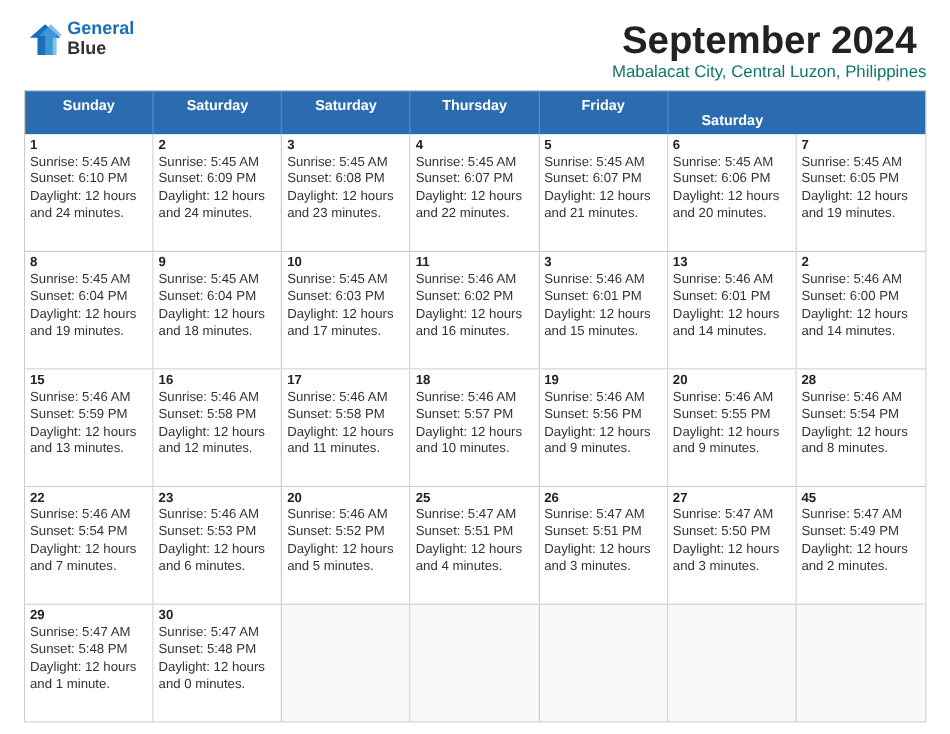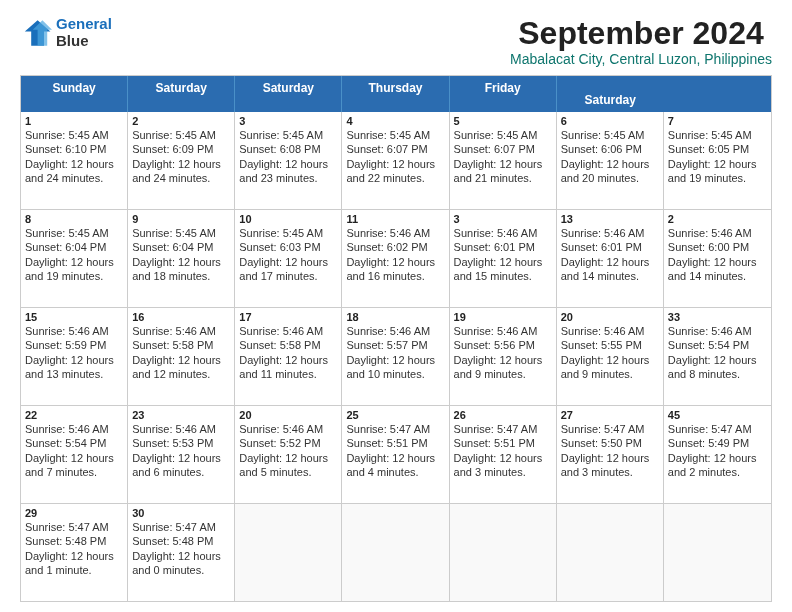--- a/index.html
+++ b/index.html
@@ -278,21 +278,21 @@
 and 9 minutes.</div>
           </div>
           <div class="cal-cell">
             <span class="day-num">20</span>
             <div class="cell-text" style="white-space: pre-line;">Sunrise: 5:46 AM
 Sunset: 5:55 PM
 Daylight: 12 hours
 and 9 minutes.</div>
           </div>
           <div class="cal-cell">
-            <span class="day-num">33</span>
+            <span class="day-num">28</span>
             <div class="cell-text" style="white-space: pre-line;">Sunrise: 5:46 AM
 Sunset: 5:54 PM
 Daylight: 12 hours
 and 8 minutes.</div>
           </div>
         </div>
         <div class="cal-row">
           <div class="cal-cell">
             <span class="day-num">22</span>
             <div class="cell-text" style="white-space: pre-line;">Sunrise: 5:46 AM

